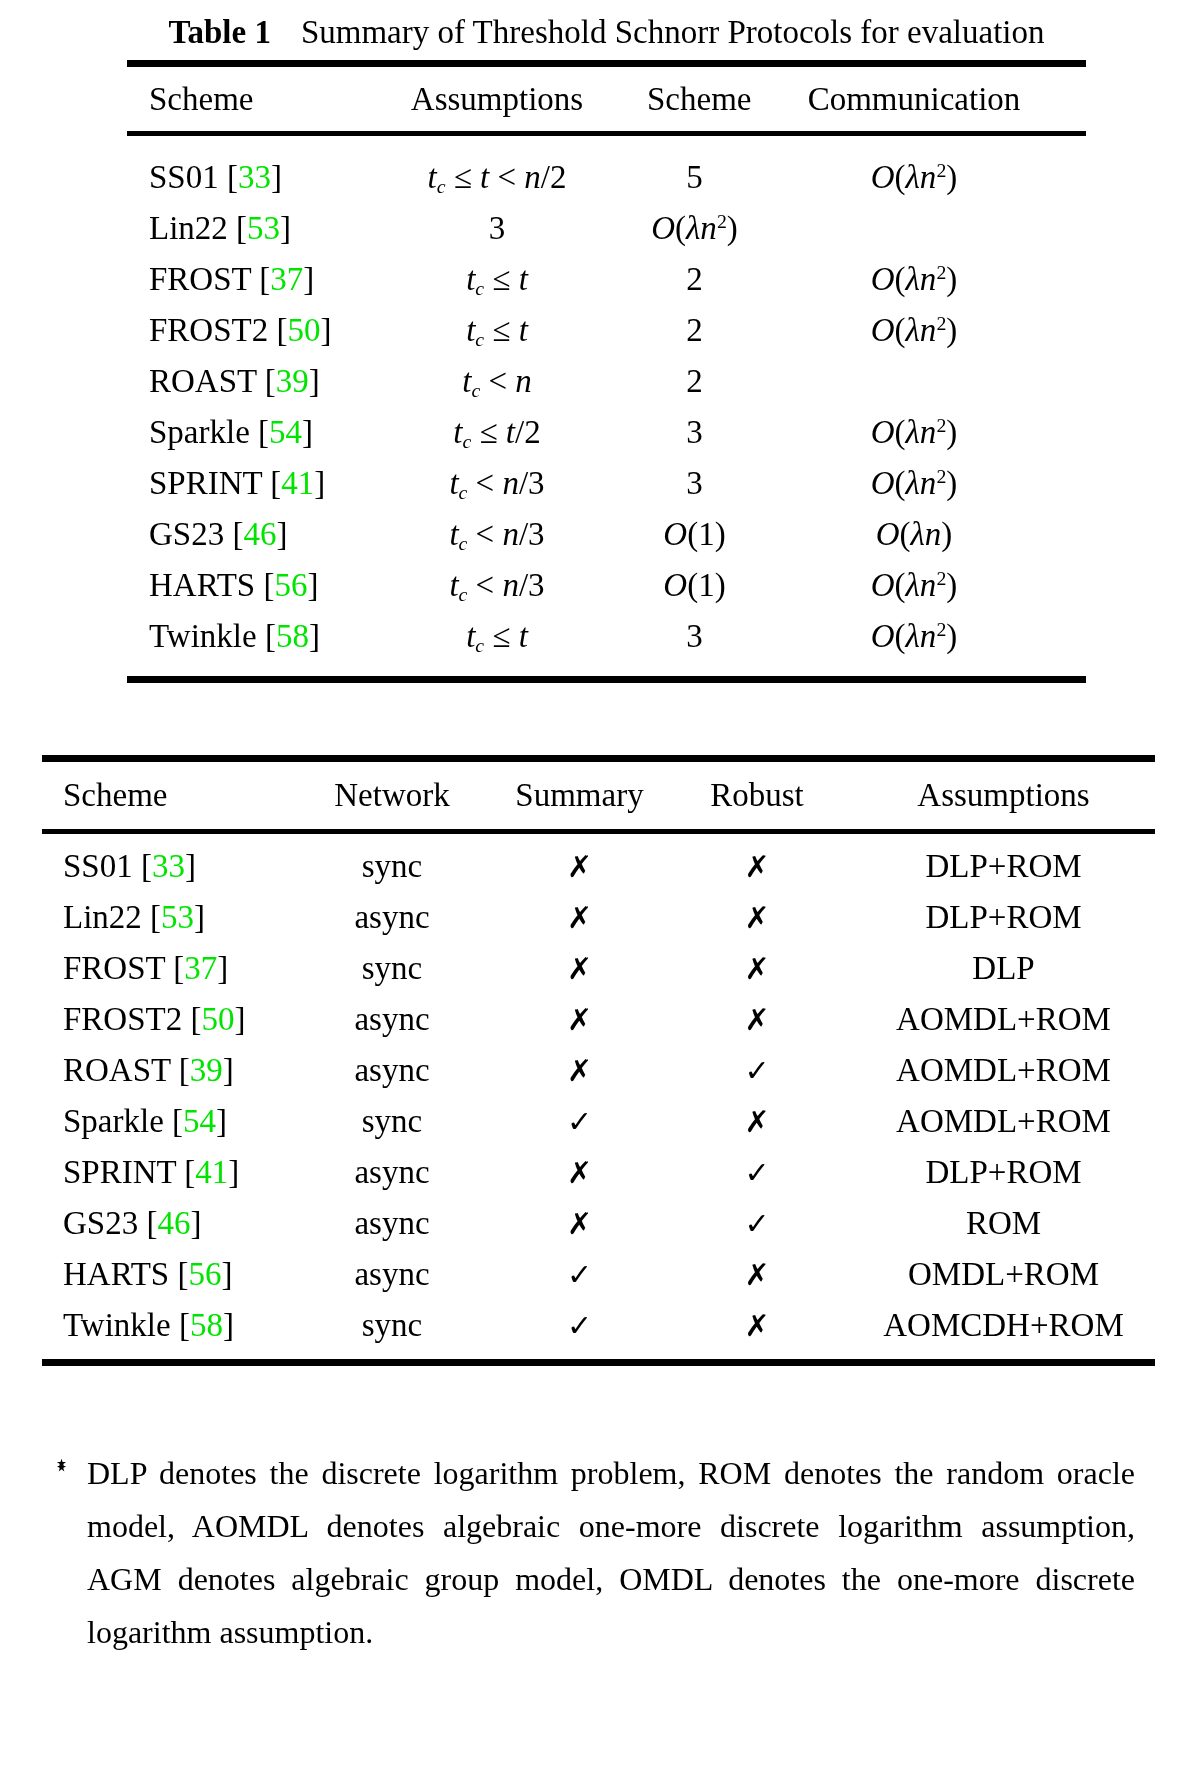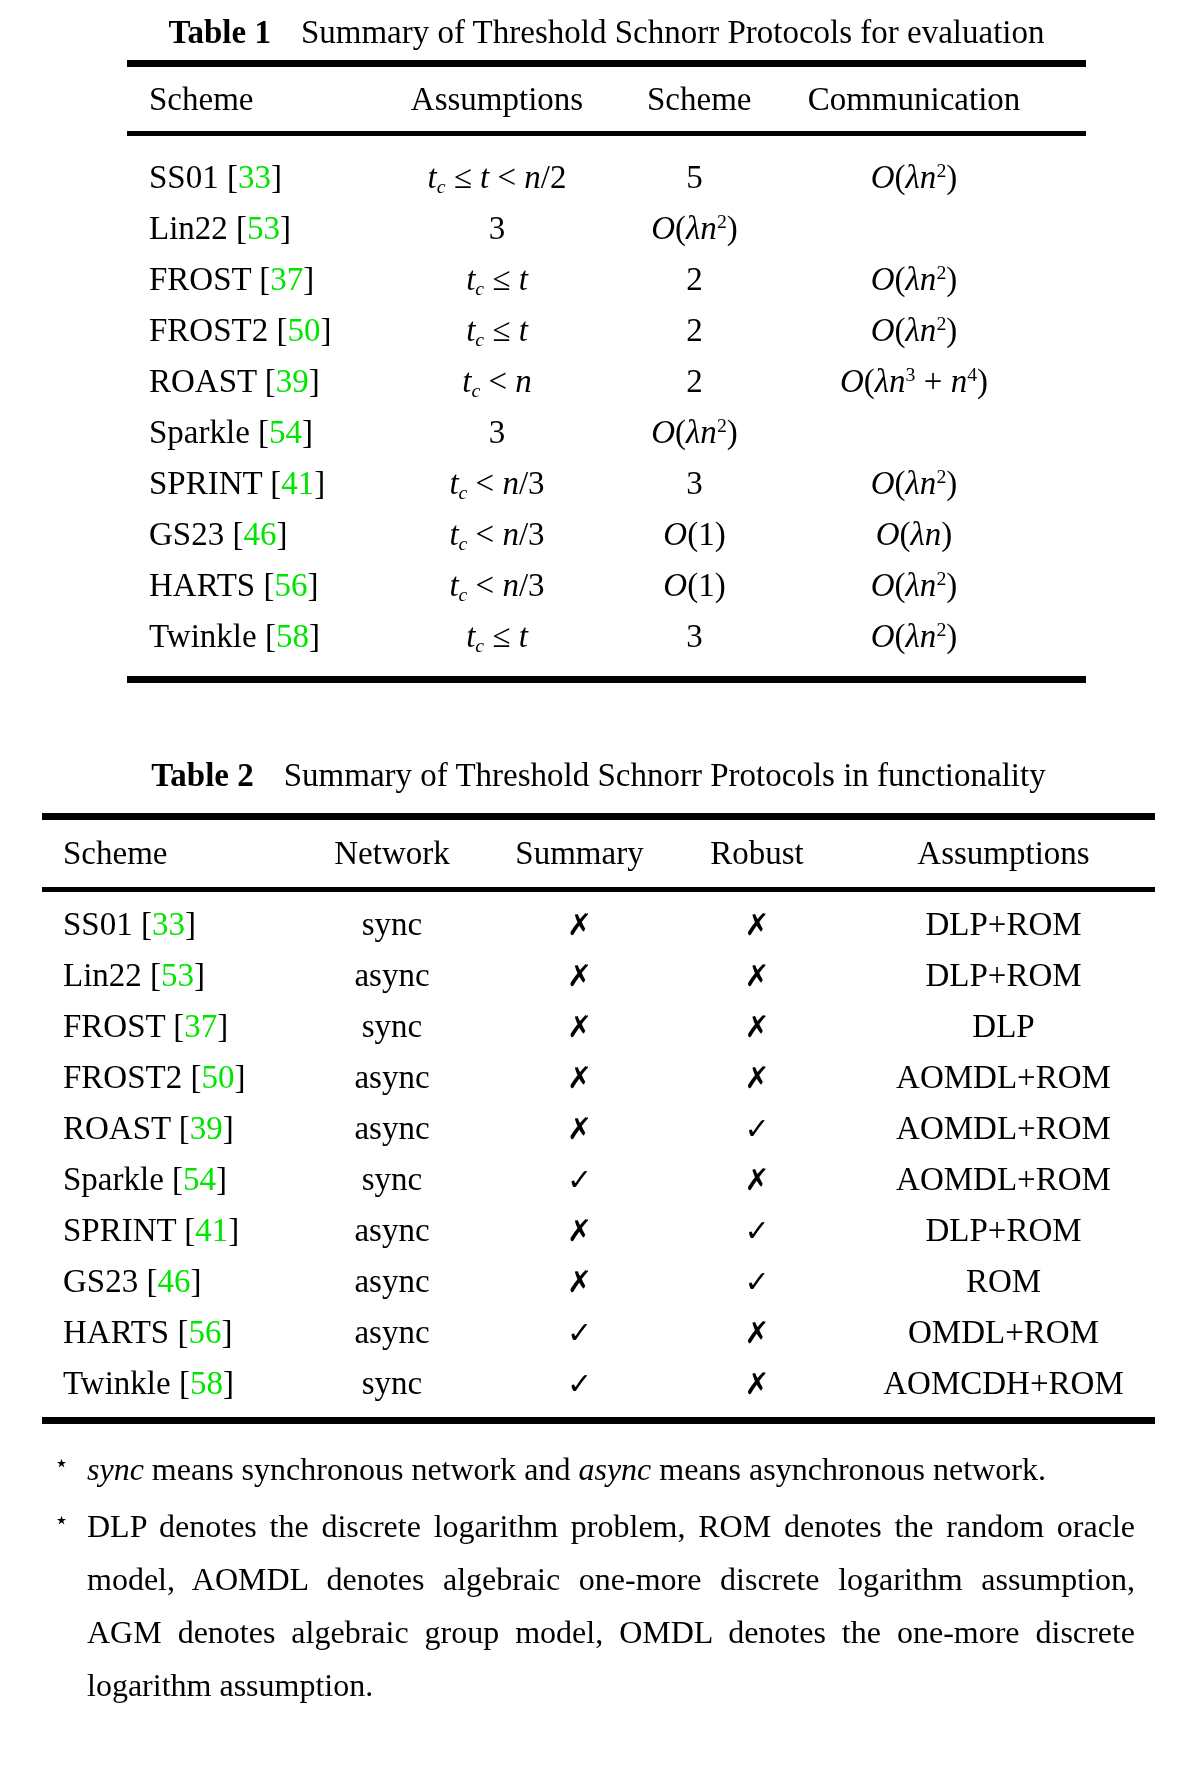--- a/index.html
+++ b/index.html
@@ -93,25 +93,25 @@
     <div class="td scheme">FROST2 [<cite>50</cite>]</div>
     <div class="td"><i>t</i><sub><i>c</i></sub> ≤ <i>t</i></div>
     <div class="td">2</div>
     <div class="td"><i>O</i>(<i>λn</i><sup>2</sup>)</div>
   </div>
 
   <div class="tr grid">
     <div class="td scheme">ROAST [<cite>39</cite>]</div>
     <div class="td"><i>t</i><sub><i>c</i></sub> &lt; <i>n</i></div>
     <div class="td">2</div>
-    <div class="td"><i>O</i>(<i>λn</i><sup>3</sup> + <i>n</i><sup>4</sup>)</div>
   </div>
 
   <div class="tr grid">
     <div class="td scheme">Sparkle [<cite>54</cite>]</div>
+    <div class="td"><i>t</i><sub><i>c</i></sub> ≤ <i>t</i>/2</div>
     <div class="td">3</div>
     <div class="td"><i>O</i>(<i>λn</i><sup>2</sup>)</div>
   </div>
 
   <div class="tr grid">
     <div class="td scheme">SPRINT [<cite>41</cite>]</div>
     <div class="td"><i>t</i><sub><i>c</i></sub> &lt; <i>n</i>/3</div>
     <div class="td">3</div>
     <div class="td"><i>O</i>(<i>λn</i><sup>2</sup>)</div>
   </div>
@@ -134,23 +134,20 @@
     <div class="td scheme">Twinkle [<cite>58</cite>]</div>
     <div class="td"><i>t</i><sub><i>c</i></sub> ≤ <i>t</i></div>
     <div class="td">3</div>
     <div class="td"><i>O</i>(<i>λn</i><sup>2</sup>)</div>
   </div>
 </div>
     <div class="rule thick"></div>
   </section>
 
   <section class="tbl t2">
-    <div class="tbl-caption">
-      <span class="cap-label">Table 2</span><span class="cap-text">Summary of Threshold Schnorr Protocols in functionality</span>
-    </div>
     <div class="rule thick"></div>
     <div class="thead grid">
       <div class="th scheme">Scheme</div>
       <div class="th">Network</div>
       <div class="th">Summary</div>
       <div class="th">Robust</div>
       <div class="th">Assumptions</div>
     </div>
     <div class="rule mid"></div>
     <div class="tbody">
@@ -233,21 +230,20 @@
     <div class="td mark-cell">✗</div>
     <div class="td">AOMCDH+ROM</div>
   </div>
 </div>
     <div class="rule thick"></div>
   </section>
 
   <div class="footnotes">
     <div class="footnote">
       <span class="fn-star">⋆</span>
-      <span><i>sync</i> means synchronous network and <i>async</i> means asynchronous network.</span>
     </div>
     <div class="footnote">
       <span class="fn-star">⋆</span>
       <span>DLP denotes the discrete logarithm problem, ROM denotes the random oracle model, AOMDL denotes algebraic one-more discrete logarithm assumption, AGM denotes algebraic group model, OMDL denotes the one-more discrete logarithm assumption.</span>
     </div>
   </div>
 
 </div>
 
 </body></html>

